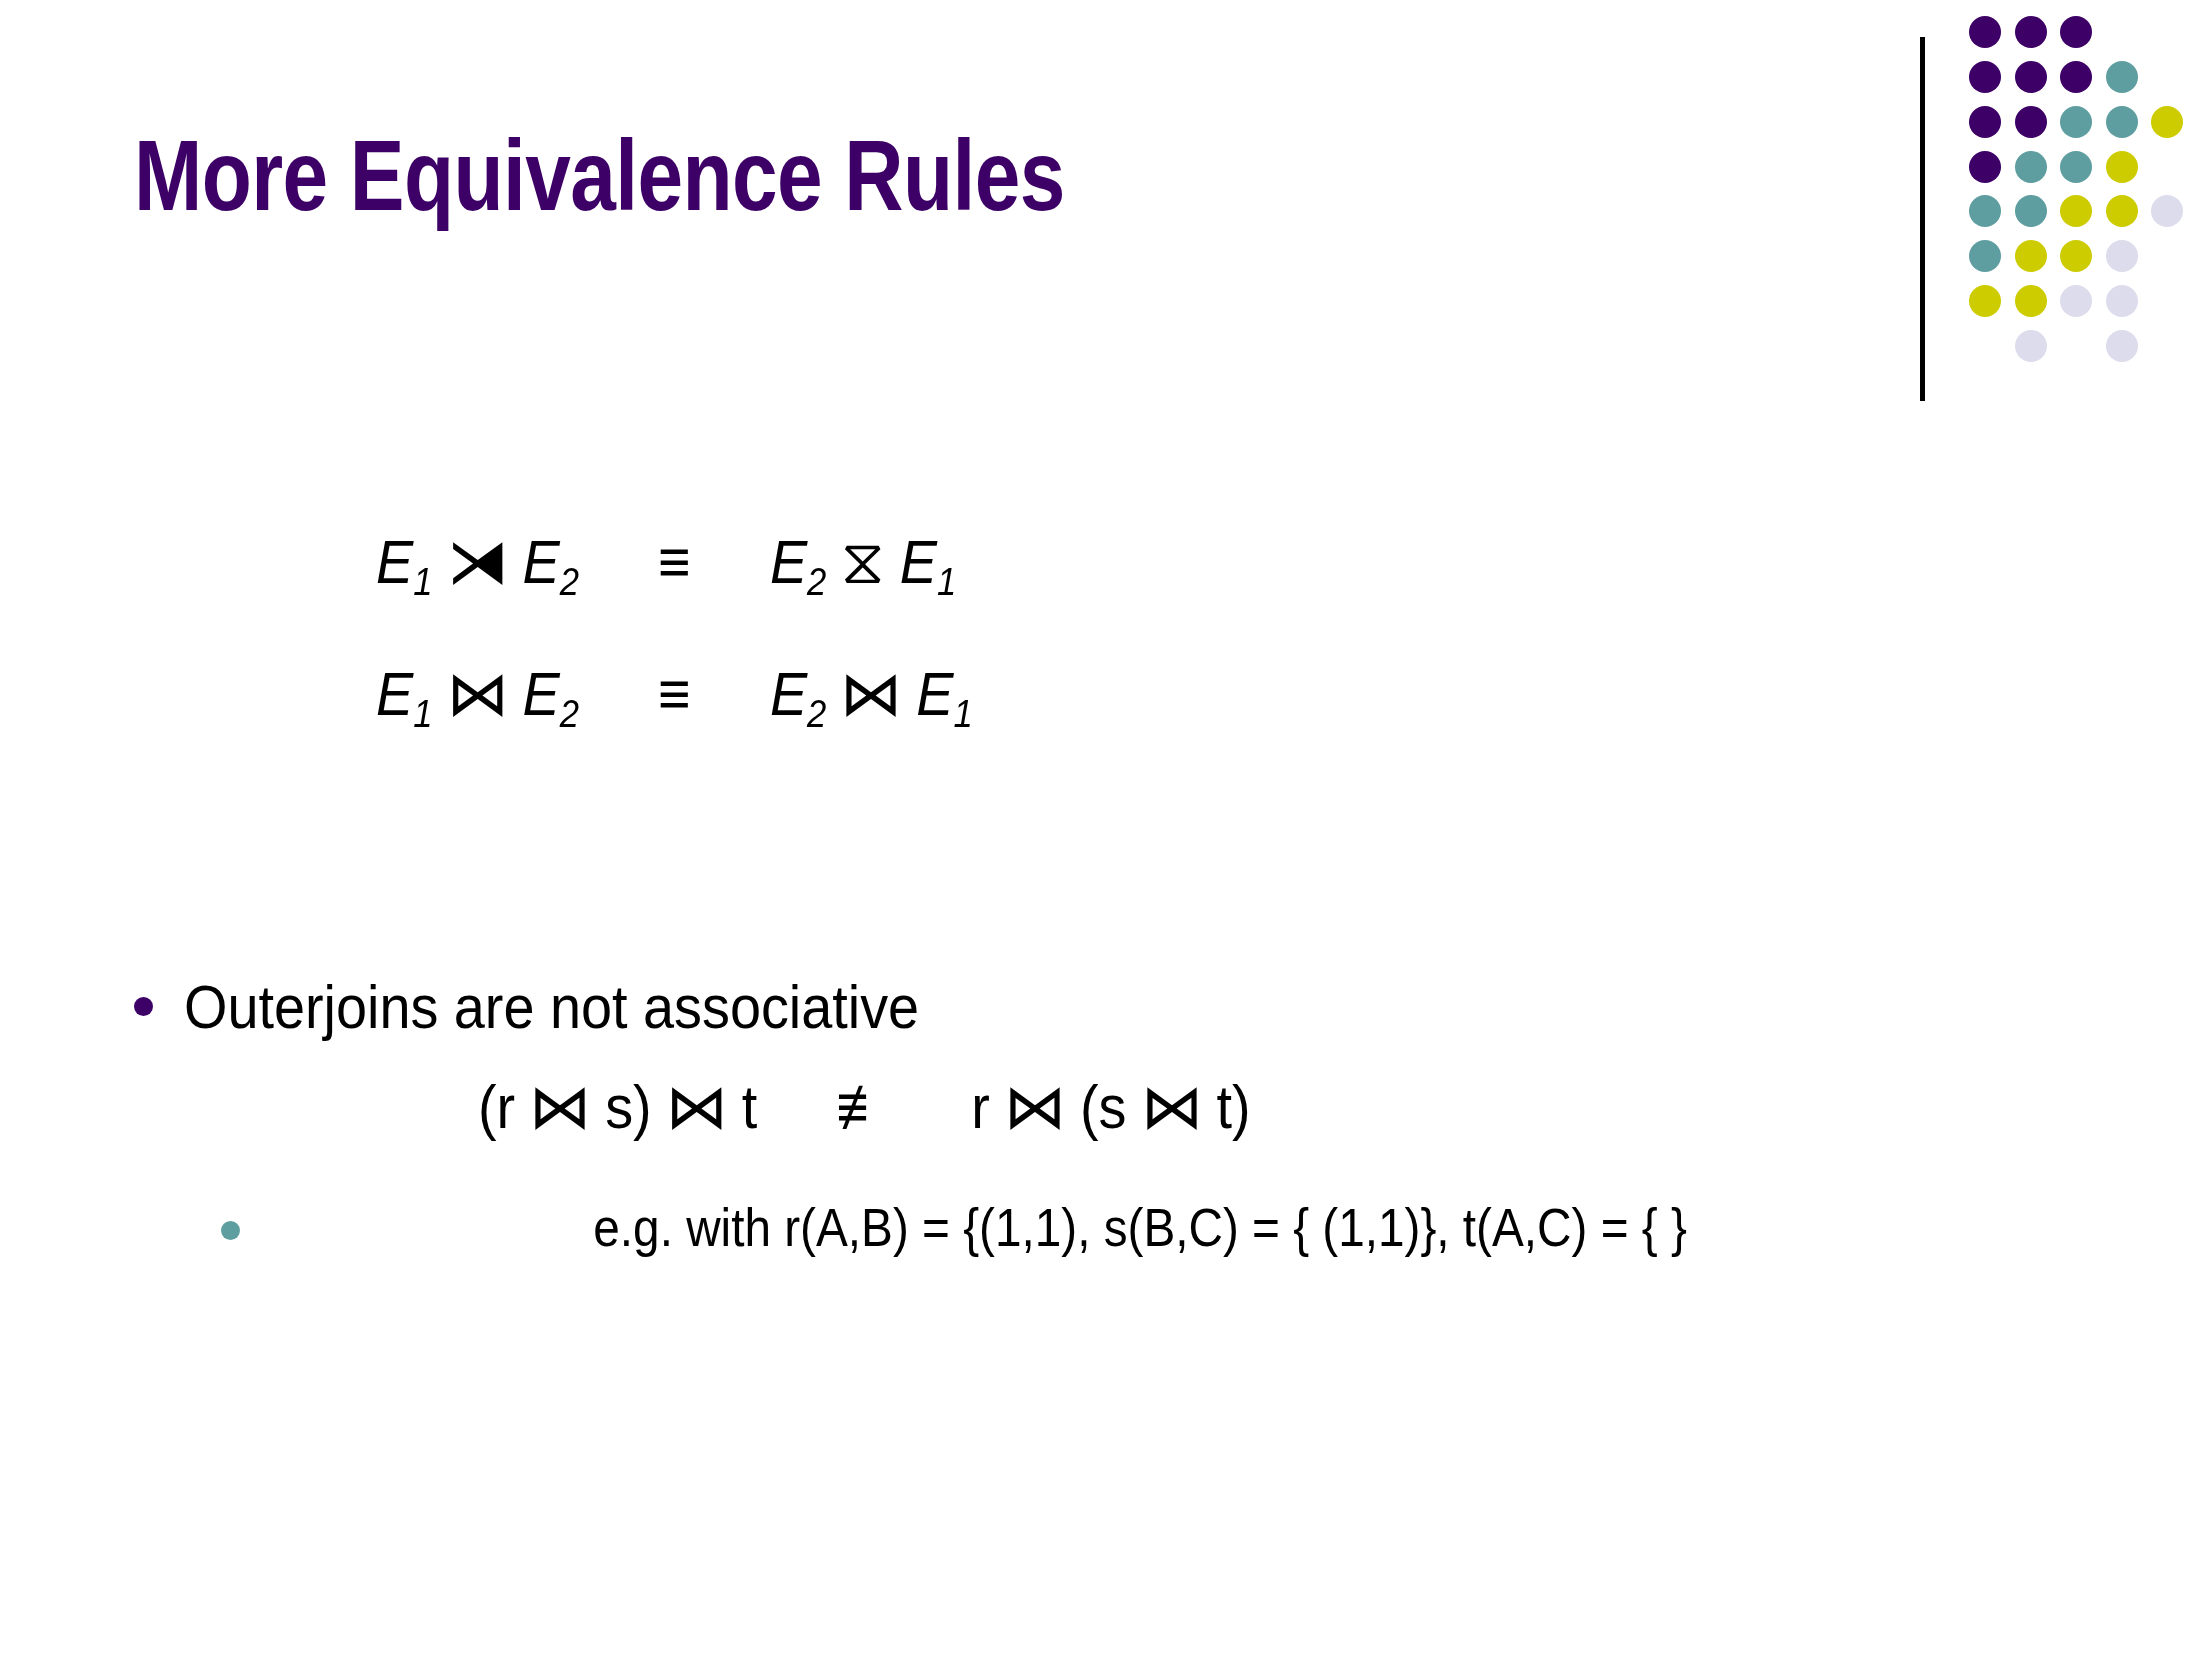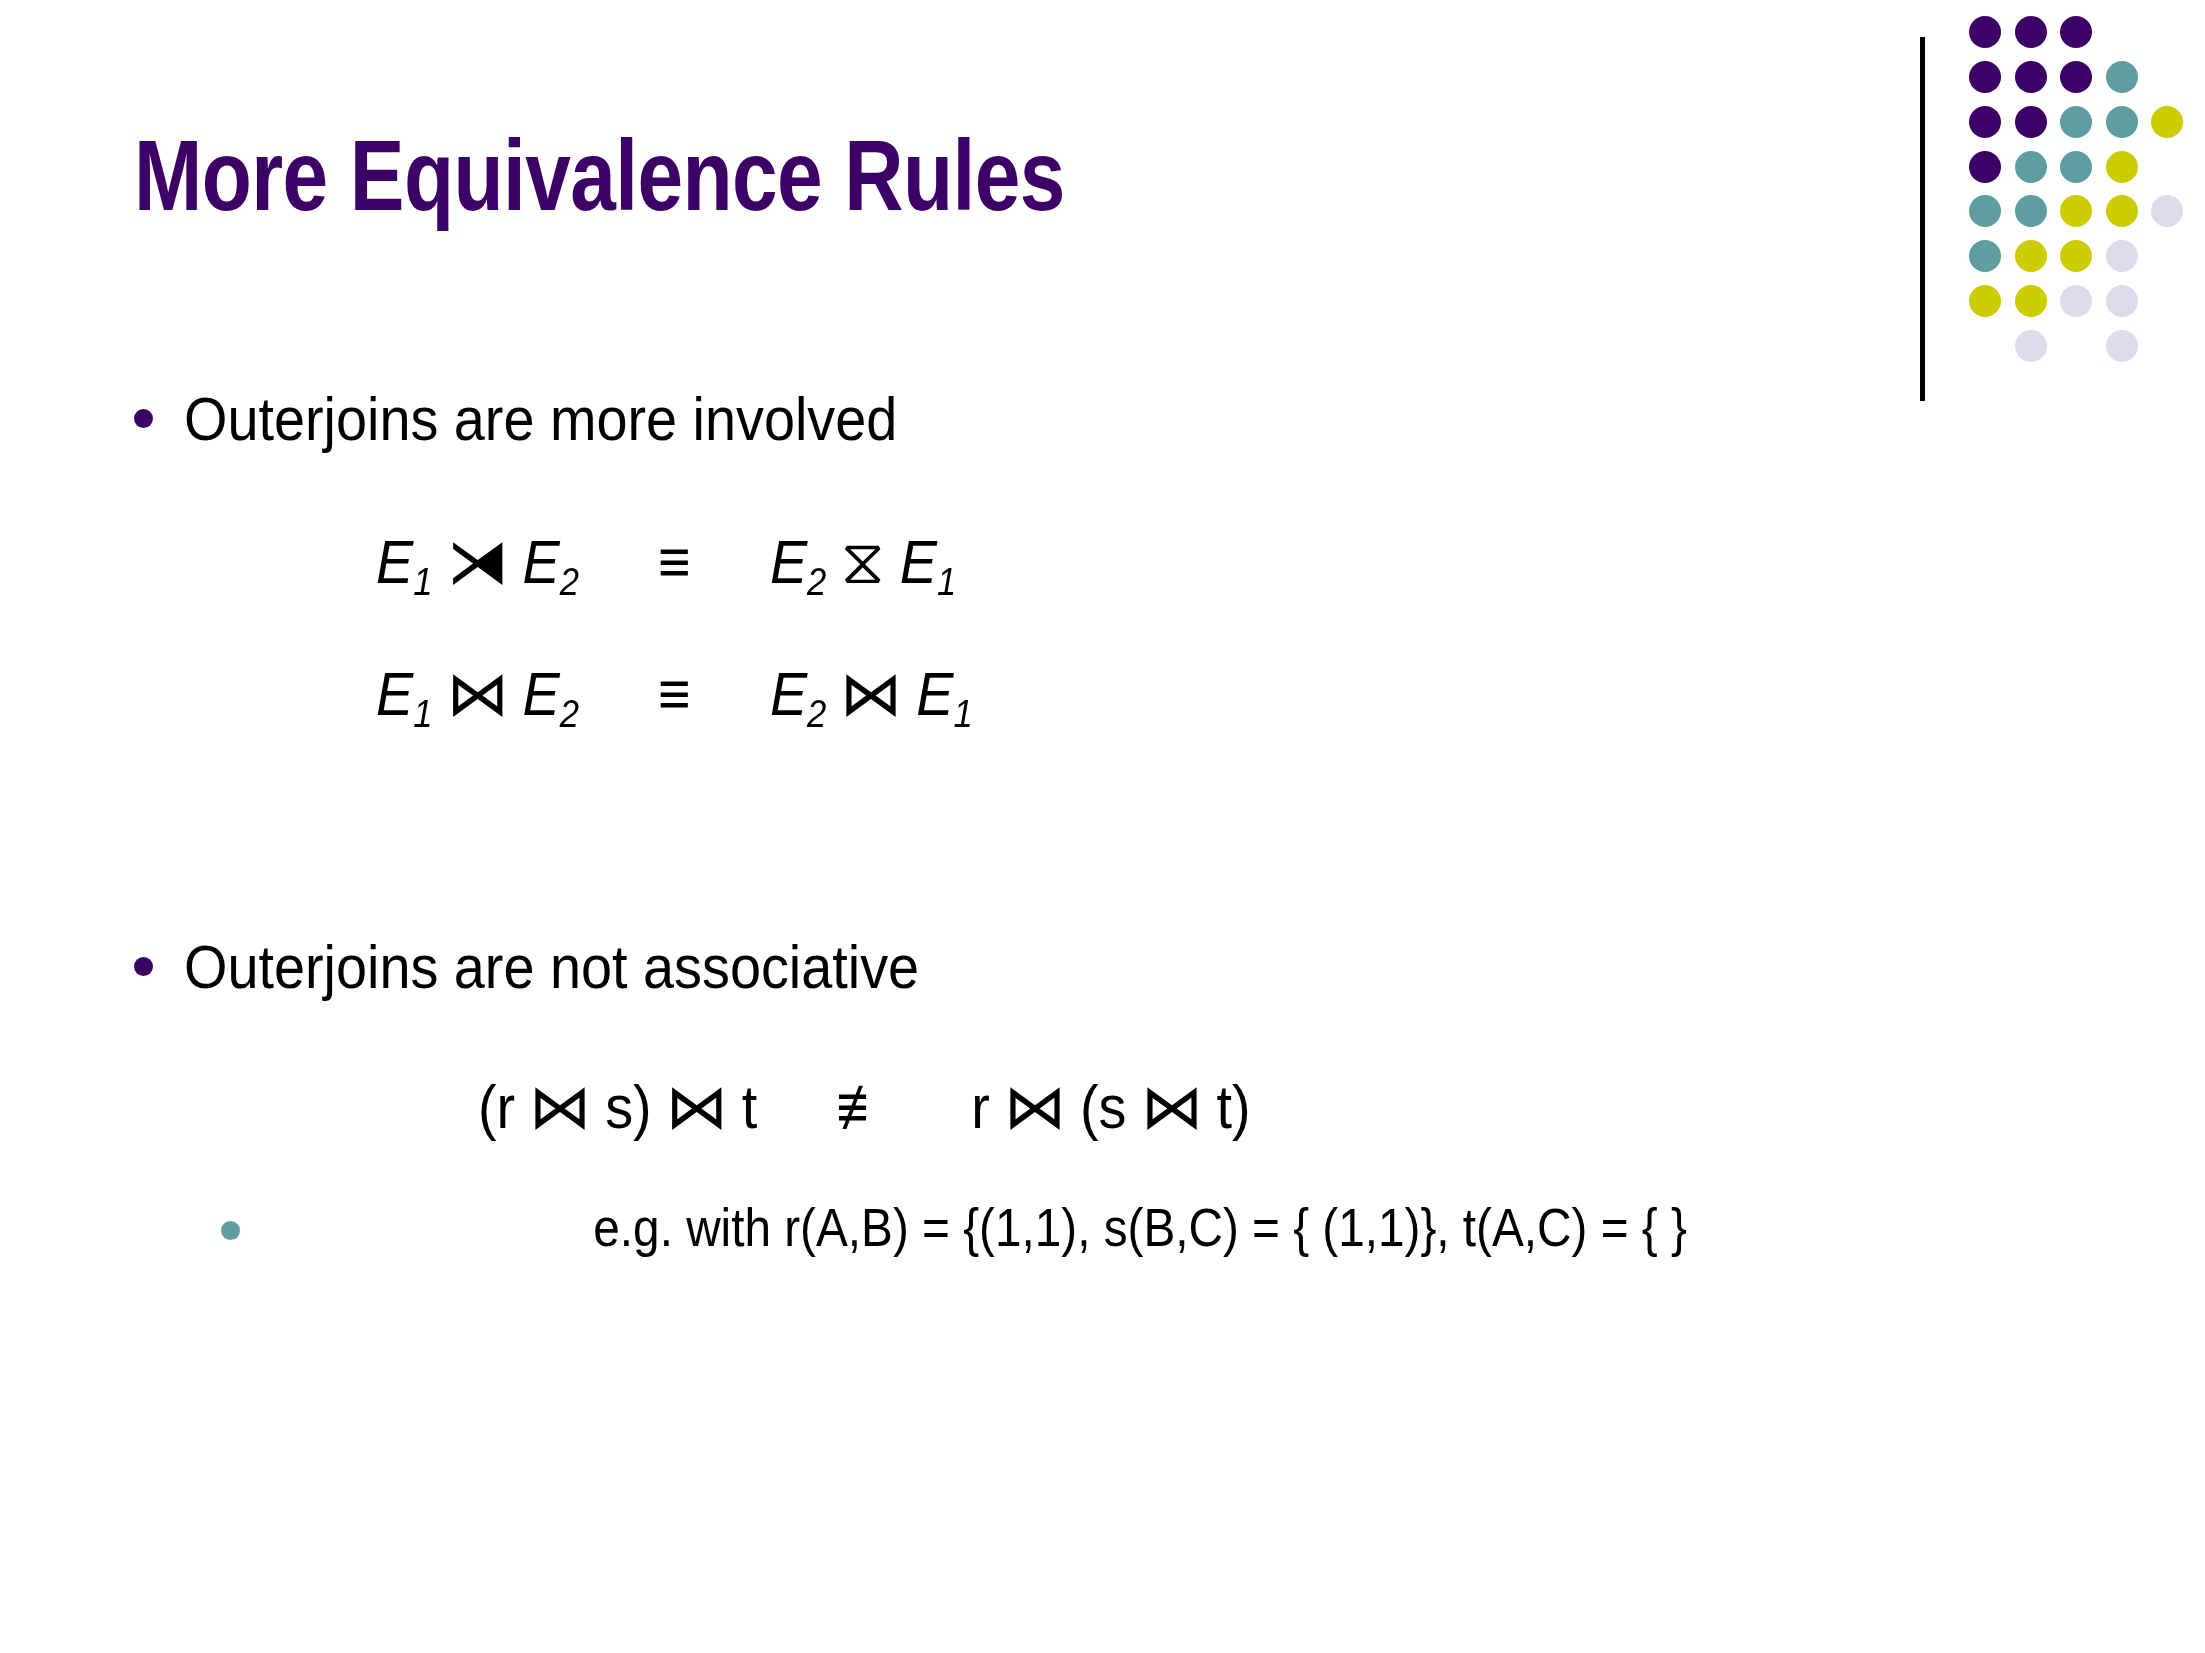--- a/index.html
+++ b/index.html
@@ -174,34 +174,30 @@
         <div class="dot" style="left: 137px; top: 269px; background: rgb(220, 220, 236);"></div>
         <div class="dot" style="left: 46px; top: 314px; background: rgb(220, 220, 236);"></div>
         <div class="dot" style="left: 137px; top: 314px; background: rgb(220, 220, 236);"></div>
       </div>
   </div>
 
   <div id="title" style="color: rgb(61, 0, 102);">More Equivalence Rules</div>
 
   <div id="body">
 
-    <div class="bullet-row" style="left:134px; top:382px;">
-      <span class="bullet-mark lvl1" style="background: rgb(61, 0, 102);"></span>
-      <span class="bullet-text">Outerjoins are more involved</span>
-    </div>
 
     <div class="formula" style="left:376px; top:528px;">
       <span class="it">E<sub>1</sub></span><span class="sp-s"></span><span class="jn">⧕</span><span class="sp-s"></span><span class="it">E<sub>2</sub></span><span class="sp-l"></span><span>≡</span><span class="sp-l"></span><span class="it">E<sub>2</sub></span><span class="sp-s"></span><span class="jn">⧖</span><span class="sp-s"></span><span class="it">E<sub>1</sub></span>
     </div>
 
     <div class="formula" style="left:376px; top:660px;">
       <span class="it">E<sub>1</sub></span><span class="sp-s"></span><span class="jn">⋈</span><span class="sp-s"></span><span class="it">E<sub>2</sub></span><span class="sp-l"></span><span>≡</span><span class="sp-l"></span><span class="it">E<sub>2</sub></span><span class="sp-s"></span><span class="jn">⋈</span><span class="sp-s"></span><span class="it">E<sub>1</sub></span>
     </div>
 
-    <div class="bullet-row" style="left:134px; top:930px;">
+    <div class="bullet-row" style="left:134px; top:970px;">
       <span class="bullet-mark lvl1" style="background: rgb(61, 0, 102);"></span>
       <span class="bullet-text">Outerjoins are not associative</span>
     </div>
 
     <div class="formula" style="left:478px; top:1073px;">
       <span>(r</span><span class="sp-s"></span><span class="jn">⋈</span><span class="sp-s"></span><span>s)</span><span class="sp-s"></span><span class="jn">⋈</span><span class="sp-s"></span><span>t</span><span class="sp-l"></span><span>≢</span><span class="sp-l"></span><span>r</span><span class="sp-s"></span><span class="jn">⋈</span><span class="sp-s"></span><span>(s</span><span class="sp-s"></span><span class="jn">⋈</span><span class="sp-s"></span><span>t)</span>
     </div>
 
     <div class="bullet-row" style="left:221px; top:1197px; width:1985px;text-align:center;">
       <span class="bullet-mark lvl2" style="background: rgb(95, 158, 160);"></span>

